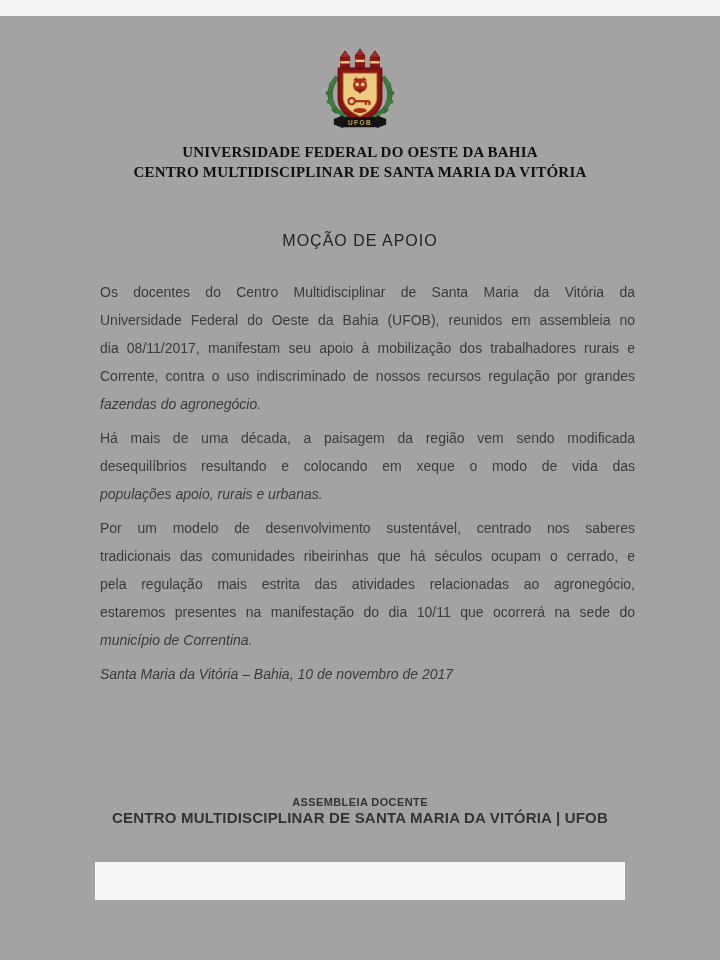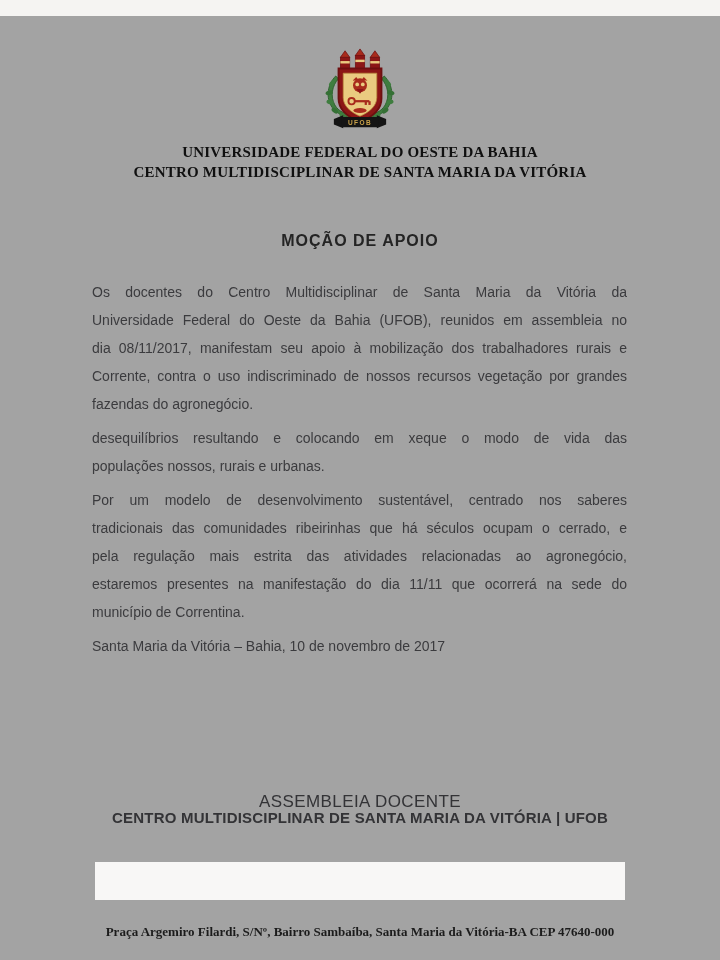--- a/index.html
+++ b/index.html
@@ -37,60 +37,61 @@
     line-height: 20px;
     color: #101010;
     letter-spacing: 0.2px;
   }
   .doc-title {
     position: absolute;
     top: 216px;
     left: 0;
     width: 720px;
     text-align: center;
-    font-weight: bold;
+    font-weight: normal;
     font-size: 16px;
     letter-spacing: 1px;
     color: #242424;
   }
   .body-text {
     position: absolute;
     top: 262px;
-    left: 92px;
+    left: 100px;
     width: 535px;
     font-size: 14px;
     line-height: 28px;
     color: #3b3b3e;
   }
   .paragraph { margin: 0 0 6px 0; }
   .line {
     text-align: justify;
     text-align-last: justify;
     overflow: hidden;
     white-space: normal;
   }
   .line.last {
     text-align: left;
     text-align-last: left;
+    font-style: italic;
   }
   .dateline {
     text-align: left;
     margin-top: 6px;
   }
   .signature {
     position: absolute;
     top: 778px;
     left: 0;
     width: 720px;
     text-align: center;
     color: #333336;
   }
   .signature .sig-line1 {
-    font-weight: normal;
-    font-size: 17px;
+    font-weight: bold;
+    font-size: 11px;
     letter-spacing: 0.4px;
     line-height: 16px;
   }
   .signature .sig-line2 {
     font-weight: bold;
     font-size: 15px;
     letter-spacing: 0.2px;
     line-height: 15px;
   }
   .scan-band {
@@ -188,39 +189,39 @@
     <div>CENTRO MULTIDISCIPLINAR DE SANTA MARIA DA VITÓRIA</div>
   </div>
 
   <div class="doc-title">MOÇÃO DE APOIO</div>
 
   <div class="body-text">
     <div class="paragraph">
       <div class="line">Os docentes do Centro Multidisciplinar de Santa Maria da Vitória da</div>
       <div class="line">Universidade Federal do Oeste da Bahia (UFOB), reunidos em assembleia no</div>
       <div class="line">dia 08/11/2017, manifestam seu apoio à mobilização dos trabalhadores rurais e</div>
-      <div class="line">Corrente, contra o uso indiscriminado de nossos recursos vegetação por grandes</div>
+      <div class="line">Corrente, contra o uso indiscriminado de nossos recursos regulação por grandes</div>
       <div class="line last">fazendas do agronegócio.</div>
     </div>
     <div class="paragraph">
+      <div class="line">Há mais de uma década, a paisagem da região vem sendo modificada</div>
       <div class="line">desequilíbrios resultando e colocando em xeque o modo de vida das</div>
-      <div class="line last">populações nossos, rurais e urbanas.</div>
+      <div class="line last">populações apoio, rurais e urbanas.</div>
     </div>
     <div class="paragraph">
       <div class="line">Por um modelo de desenvolvimento sustentável, centrado nos saberes</div>
       <div class="line">tradicionais das comunidades ribeirinhas que há séculos ocupam o cerrado, e</div>
       <div class="line">pela regulação mais estrita das atividades relacionadas ao agronegócio,</div>
-      <div class="line">estaremos presentes na manifestação do dia 11/11 que ocorrerá na sede do</div>
+      <div class="line">estaremos presentes na manifestação do dia 10/11 que ocorrerá na sede do</div>
       <div class="line last">município de Correntina.</div>
     </div>
     <div class="line last dateline">Santa Maria da Vitória – Bahia, 10 de novembro de 2017</div>
   </div>
 
   <div class="scan-band"></div>
 
   <div class="signature">
     <div class="sig-line1">ASSEMBLEIA DOCENTE</div>
     <div class="sig-line2">CENTRO MULTIDISCIPLINAR DE SANTA MARIA DA VITÓRIA | UFOB</div>
   </div>
 
-  <div class="footer-address">Praça Argemiro Filardi, S/Nº, Bairro Sambaíba, Santa Maria da Vitória-BA CEP 47640-000</div>
 
 </div>
 
 </body></html>

